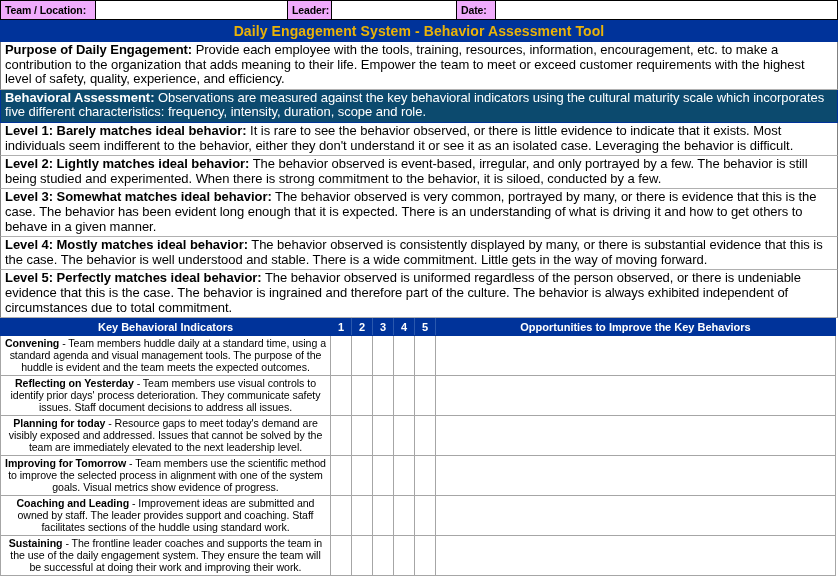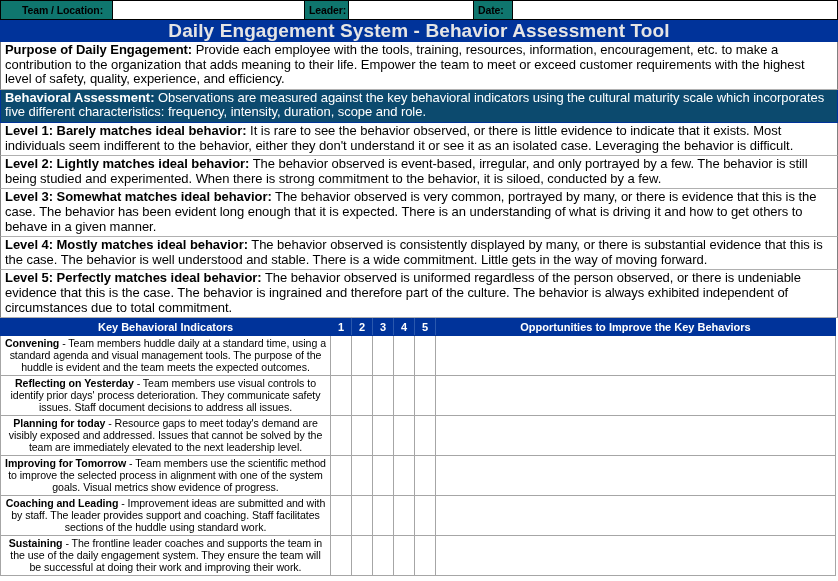--- a/index.html
+++ b/index.html
@@ -25,22 +25,21 @@
 
   
   .meta-row {
     display: flex;
     height: 20px;
     box-sizing: border-box;
     border-top: 1px solid #000;
     border-bottom: 1px solid #000;
     border-left: 1px solid #000;
     border-right: 1px solid #000;
-    background: #0f766e;
-    padding-left: 17px;
+    background: #f0abfc;
   }
   .meta-label {
     font-size: 10.5px;
     font-weight: bold;
     color: #000;
     display: flex;
     align-items: center;
     padding-left: 4px;
     box-sizing: border-box;
     border-right: 1px solid #000;
@@ -62,22 +61,22 @@
   .w-teamfield { width: 192px; }
   .w-leaderlabel { width: 44px; }
   .w-leaderfield { width: 125px; }
   .w-datelabel { width: 39px; }
   .w-datefield { flex: 1 1 auto; }
 
   
   .title-band {
     height: 22px;
     background: #00339A;
-    color: #e5e5e5;
-    font-size: 19px;
+    color: #eab308;
+    font-size: 14px;
     font-weight: bold;
     display: flex;
     align-items: center;
     justify-content: center;
     box-sizing: border-box;
     border-left: 1px solid #00339A;
     border-right: 1px solid #00339A;
     letter-spacing: 0.1px;
   }
 
@@ -220,21 +219,21 @@
         <tr>
           <td><b>Improving for Tomorrow</b><span> - Team members use the scientific method to improve the selected process in alignment with one of the system goals. Visual metrics show evidence of progress.</span></td>
           <td class="score-cell"></td>
           <td class="score-cell"></td>
           <td class="score-cell"></td>
           <td class="score-cell"></td>
           <td class="score-cell"></td>
           <td class="opp-cell"></td>
         </tr>
         <tr>
-          <td><b>Coaching and Leading</b><span> - Improvement ideas are submitted and with by staff. The leader provides support and coaching. Staff facilitates sections of the huddle using standard work.</span></td>
+          <td><b>Coaching and Leading</b><span> - Improvement ideas are submitted and owned by staff. The leader provides support and coaching. Staff facilitates sections of the huddle using standard work.</span></td>
           <td class="score-cell"></td>
           <td class="score-cell"></td>
           <td class="score-cell"></td>
           <td class="score-cell"></td>
           <td class="score-cell"></td>
           <td class="opp-cell"></td>
         </tr>
         <tr>
           <td><b>Sustaining</b><span> - The frontline leader coaches and supports the team in the use of the daily engagement system. They ensure the team will be successful at doing their work and improving their work.</span></td>
           <td class="score-cell"></td>

